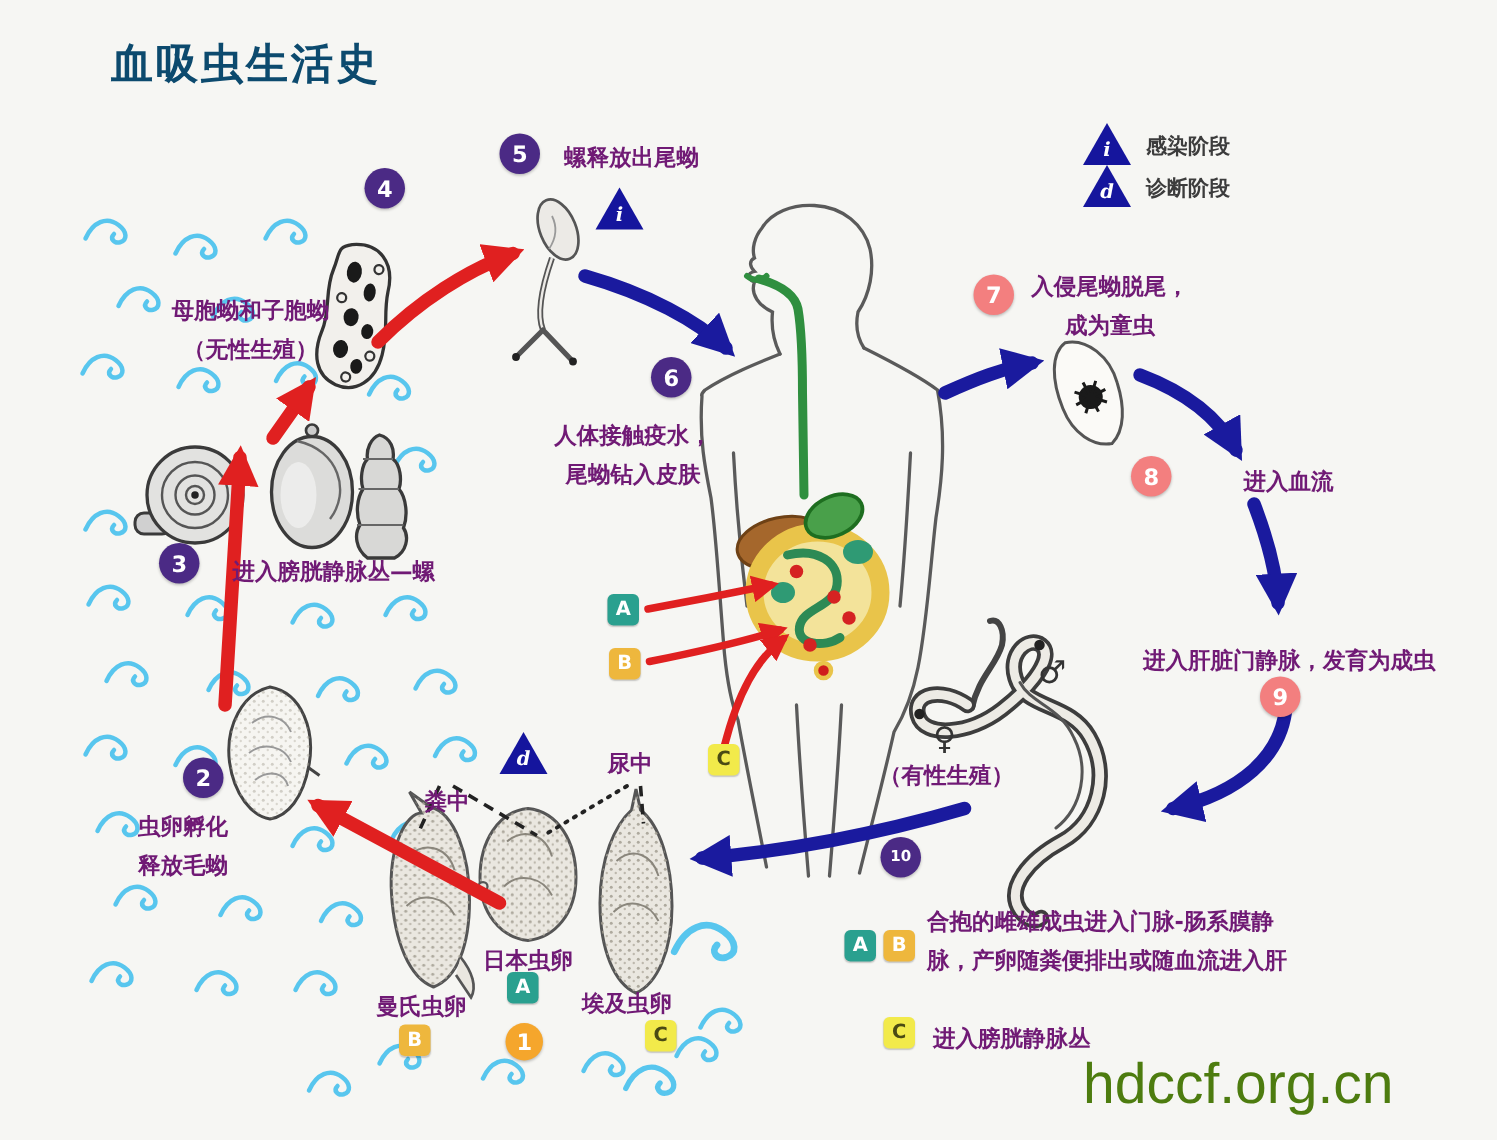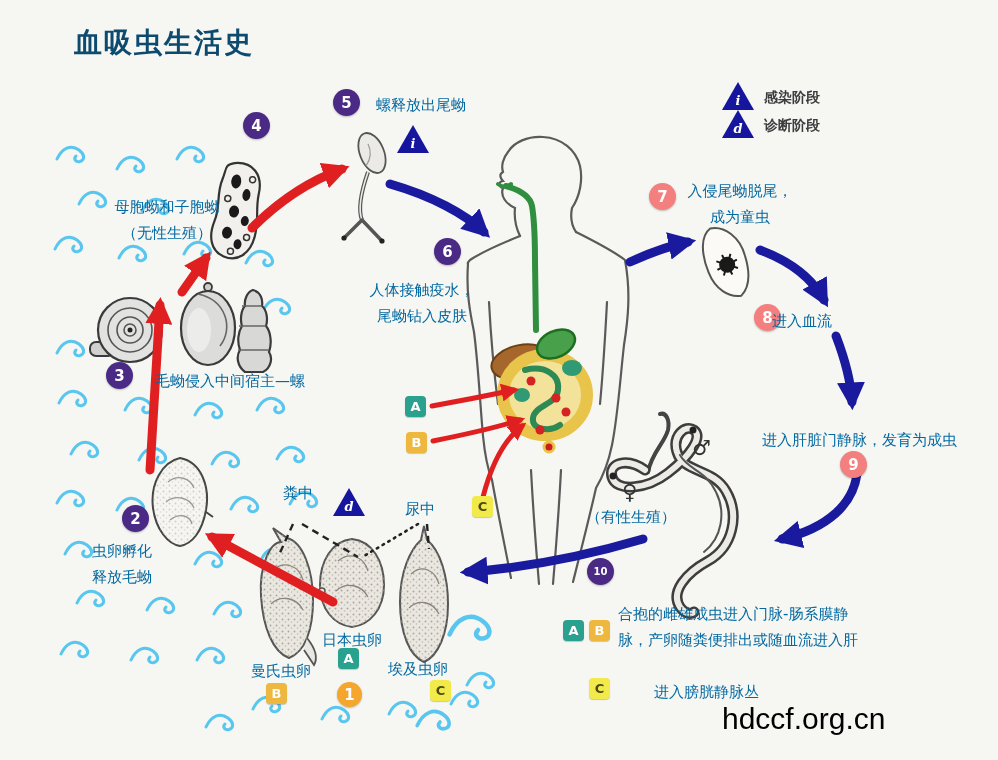--- a/index.html
+++ b/index.html
@@ -1,38 +1,38 @@
 <!DOCTYPE html>
 <html><head>
 <meta charset="utf-8">
 <style>
   html,body{margin:0;padding:0;}
   body{font-family:"DejaVu Sans","Liberation Sans",sans-serif;background:#e9e9e7;}
   .canvas{position:relative;width:998px;height:760px;background:#f6f6f3;overflow:hidden;}
   .art{position:absolute;left:0;top:0;}
   .title{position:absolute;left:74px;top:24px;font-size:28px;font-weight:bold;color:#0c4a6e;letter-spacing:2px;}
-  .lbl{position:absolute;font-size:15px;font-weight:400;color:#0369a1;white-space:pre-line;line-height:26px;}
+  .lbl{position:absolute;font-size:15px;font-weight:700;color:#701a75;white-space:pre-line;line-height:26px;}
   .center{text-align:center;}
   .circle{position:absolute;width:27px;height:27px;border-radius:50%;display:flex;align-items:center;justify-content:center;
           color:#fff;font-size:15px;font-weight:bold;box-shadow:0 1px 2px rgba(0,0,0,.25);}
   .purple{background:#4b2a85;}
   .pink{background:#f37f7f;}
   .orange{background:#f5a62c;width:25px;height:25px;}
   .c10{font-size:10px;}
   .badge{position:absolute;width:21px;height:21px;border-radius:4px;display:flex;align-items:center;justify-content:center;
          color:#fff;font-size:13px;font-weight:bold;box-shadow:0 1px 1px rgba(0,0,0,.2);}
   .teal{background:#2aa08f;}
   .gold{background:#eeb73d;}
   .yellowb{background:#f2ea4a;color:#4a4a14;}
   .tri{position:absolute;width:0;height:0;border-left:16px solid transparent;border-right:16px solid transparent;
        border-bottom:28px solid #15159d;}
   .tri span{position:absolute;top:11px;left:-6px;width:12px;text-align:center;color:#fff;
             font-family:"DejaVu Serif","Liberation Serif",serif;font-style:italic;font-weight:bold;font-size:13px;}
   .sym{position:absolute;font-size:21px;font-weight:bold;color:#333;}
-  .watermark{position:absolute;left:722px;top:702px;font-size:30px;color:#000000;font-family:"Liberation Sans",sans-serif;}
+  .watermark{position:absolute;left:722px;top:702px;font-size:38px;color:#4d7c0f;font-family:"Liberation Sans",sans-serif;}
   .legend-label{position:absolute;font-size:14px;font-weight:600;color:#3c3c3c;}
 </style>
 </head>
 <body>
 
 <div class="canvas">
 
   <svg class="art" width="998" height="760" viewBox="0 0 998 760">
     <defs>
       <path id="wavepath" d="M1,13 C6,2 15,-2 23,4 C29,8.5 29,14 24,15.5 C20,16.5 17,13 20,10" fill="none" stroke="#58c6ee" stroke-width="3" stroke-linecap="round"></path>
@@ -264,42 +264,42 @@
   <div class="circle purple" style="left:333px;top:89px;">5</div>
   <div class="circle purple" style="left:434px;top:238px;">6</div>
   <div class="circle pink" style="left:649px;top:183px;">7</div>
   <div class="circle pink" style="left:754px;top:304px;">8</div>
   <div class="circle pink" style="left:840px;top:451px;">9</div>
   <div class="circle purple c10" style="left:587px;top:558px;">10</div>
 
   <div class="lbl center" style="left:96px;top:194px;width:142px;">母胞蚴和子胞蚴
 （无性生殖）</div>
   <div class="lbl" style="left:376px;top:92px;">螺释放出尾蚴</div>
-  <div class="lbl" style="left:155px;top:368px;">毛蚴侵入中间宿主—螺</div>
+  <div class="lbl" style="left:155px;top:368px;">进入膀胱静脉丛—螺</div>
   <div class="lbl" style="left:92px;top:538px;">虫卵孵化
 释放毛蚴</div>
   <div class="lbl center" style="left:680px;top:178px;width:120px;">入侵尾蚴脱尾，
 成为童虫</div>
   <div class="lbl center" style="left:357px;top:277px;width:130px;">人体接触疫水，
 尾蚴钻入皮肤</div>
-  <div class="lbl" style="left:772px;top:308px;">进入血流</div>
+  <div class="lbl" style="left:829px;top:308px;">进入血流</div>
   <div class="lbl" style="left:762px;top:427px;">进入肝脏门静脉，发育为成虫</div>
   <div class="lbl" style="left:618px;top:601px;">合抱的雌雄成虫进入门脉-肠系膜静
 脉，产卵随粪便排出或随血流进入肝</div>
 
-  <div class="lbl" style="left:283px;top:480px;">粪中</div>
+  <div class="lbl" style="left:283px;top:521px;">粪中</div>
   <div class="lbl" style="left:405px;top:496px;">尿中</div>
   <div class="lbl" style="left:251px;top:658px;">曼氏虫卵</div>
   <div class="lbl" style="left:322px;top:627px;">日本虫卵</div>
   <div class="lbl" style="left:388px;top:656px;">埃及虫卵</div>
 
   <div class="lbl" style="left:586px;top:504px;">（有性生殖）</div>
   <div class="sym" style="left:692px;top:436px;">♂</div>
   <div class="sym" style="left:622px;top:480px;">♀</div>
-  <div class="lbl" style="left:622px;top:679px;margin-left:32px;">进入膀胱静脉丛</div>
+  <div class="lbl" style="left:622px;top:679px;">进入膀胱静脉丛</div>
 
   <div class="badge teal" style="left:405px;top:396px;">A</div>
   <div class="badge gold" style="left:406px;top:432px;">B</div>
   <div class="badge yellowb" style="left:472px;top:496px;">C</div>
 
   <div class="badge teal" style="left:338px;top:648px;">A</div>
   <div class="badge gold" style="left:266px;top:683px;">B</div>
   <div class="badge yellowb" style="left:430px;top:680px;">C</div>
 
   <div class="badge teal" style="left:563px;top:620px;">A</div>

